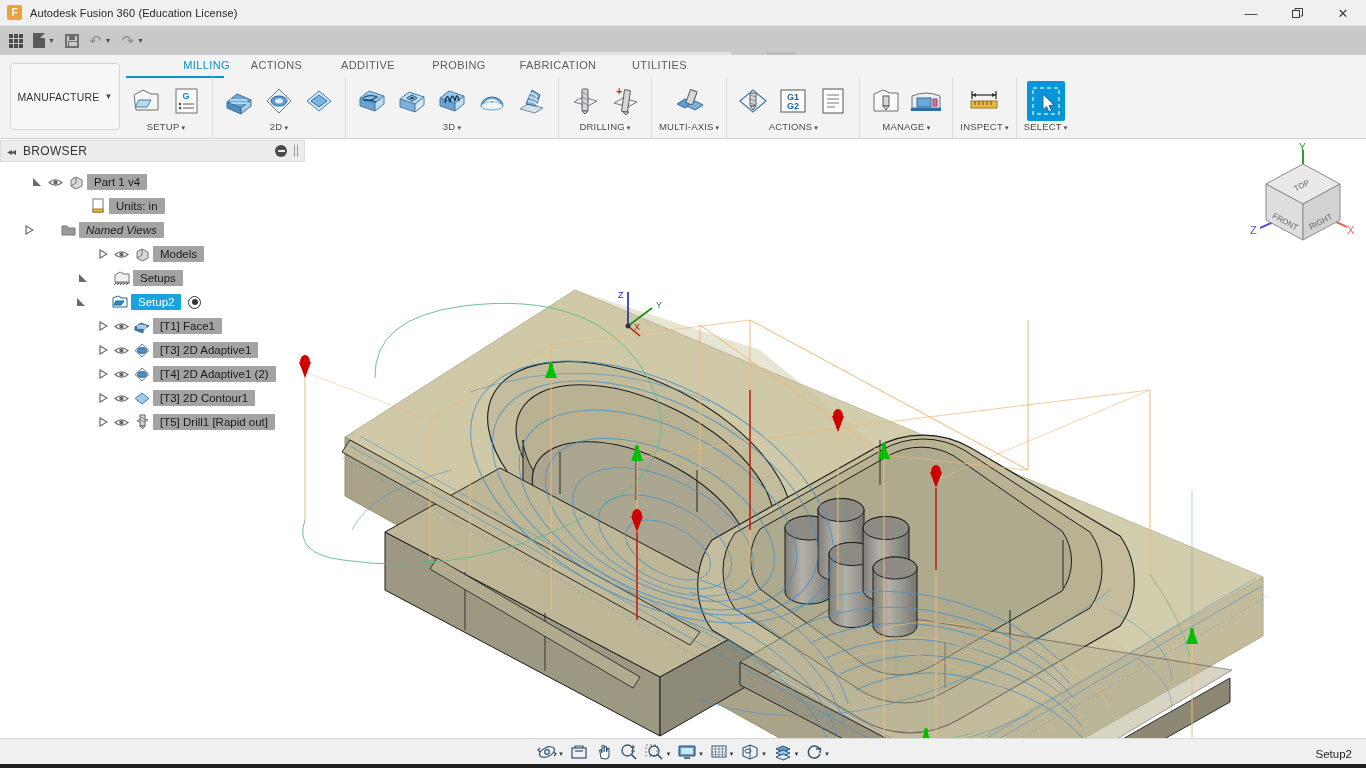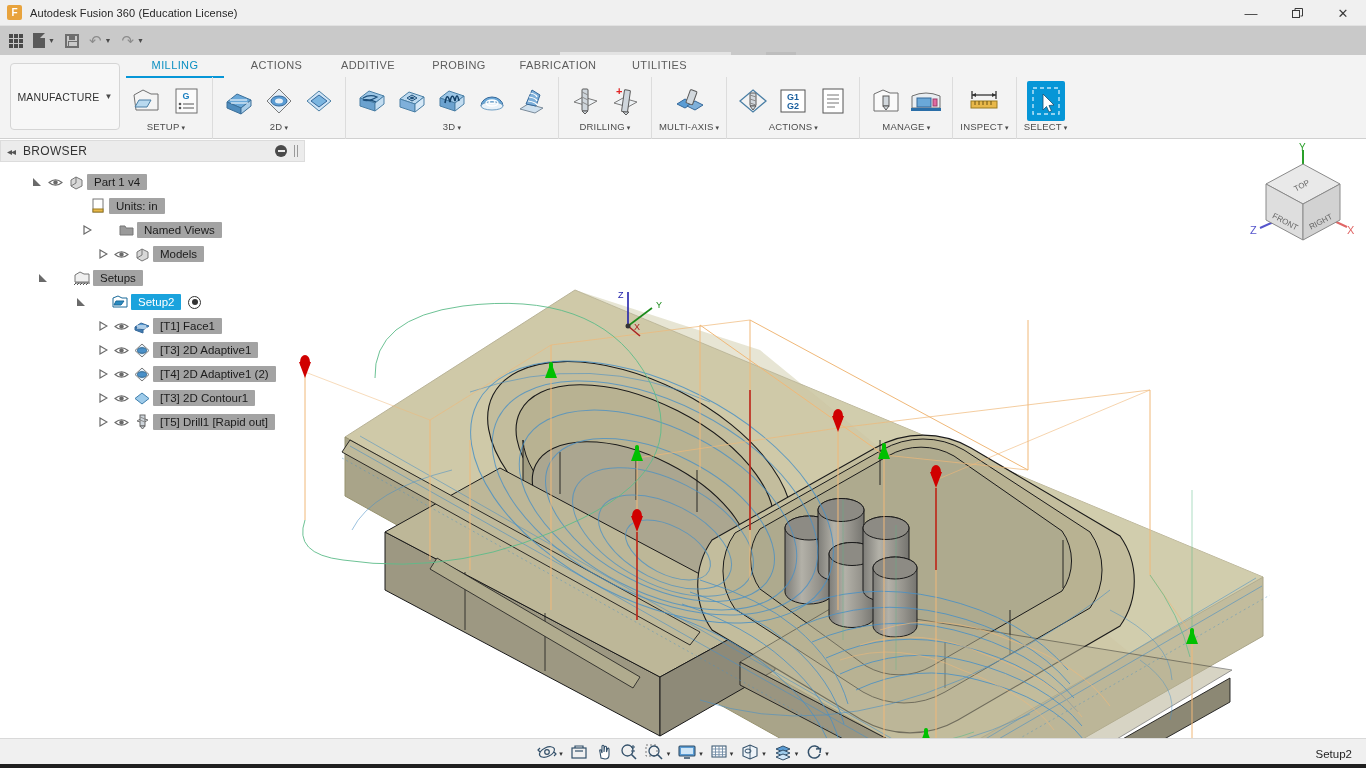--- a/index.html
+++ b/index.html
@@ -112,21 +112,21 @@
     font-size: 10.5px; color: #333; letter-spacing: 0.2px;
   }
   .ws-selector .caret { margin-left: 5px; font-size: 8px; }
 
   .ribbon-main { flex: 1; position: relative; }
   .tabrow { position: absolute; top: 0; left: 0; height: 22px; display: flex; }
   .rtab {
     font-size: 11px; color: #5c5c5c; letter-spacing: 0.4px; padding: 4px 0 3px 0;
     text-align: center; position: relative;
   }
-  .rtab.active { color: #0a8fc2; }
+  .rtab.active { color: #0a8fc2; text-align: right; }
   .rtab.active:after {
     content:""; position:absolute; left: 6px; right: 6px; bottom: -1px; height: 2px; background: #0696d7;
   }
 
   .grouprow { position: absolute; top: 22px; left: 0; height: 62px; display: flex; align-items: stretch; }
   .rgroup { display: flex; flex-direction: column; align-items: center; position: relative; padding: 0 7px; }
   .rgroup + .rgroup { border-left: 1px solid #dcdcdc; }
   .rg-icons { display: flex; align-items: flex-end; height: 44px; gap: 2px; padding-top: 2px; }
   .rg-label { font-size: 9.5px; color: #4c4c4c; letter-spacing: 0.2px; padding-bottom: 2px; white-space: nowrap; }
   .rg-label .caret { font-size: 7px; margin-left: 2px; }
@@ -774,21 +774,21 @@
           <span class="twist"></span>
           <span class="eye"></span>
           <span class="ticon">
             <svg width="14" height="16" viewBox="0 0 14 16">
               <rect x="2" y="1" width="10" height="13" fill="#fff" stroke="#777"></rect>
               <rect x="2" y="11" width="10" height="3" fill="#e8b84a" stroke="#9a7a1f"></rect>
             </svg>
           </span>
           <span class="tlabel">Units: in</span>
         </div>
-        <div class="trow" style="padding-left: 78px;">
+        <div class="trow" style="padding-left: 20px; font-style: italic;">
           <span class="twist">
             <svg width="10" height="10" viewBox="0 0 10 10">
               <path d="M2 1 L9 5 L2 9 Z" fill="none" stroke="#6a6a6a" stroke-width="1.2"></path>
             </svg>
           </span>
           <span class="eye"></span>
           <span class="ticon">
             <svg width="15" height="13" viewBox="0 0 15 13">
               <path d="M1 2 L6 2 L7 4 L14 4 L14 11 L1 11 Z" fill="#9a9a9a" stroke="#777"></path>
             </svg>
@@ -808,21 +808,21 @@
             </svg>
           </span>
           <span class="ticon">
             <svg width="15" height="15" viewBox="0 0 15 15">
               <path d="M2 5 L7 2 L13 5 L13 11 L7 14 L2 11 Z" fill="#d8d8d8" stroke="#777"></path>
               <path d="M7 2 L7 8 L2 11" fill="none" stroke="#777"></path>
             </svg>
           </span>
           <span class="tlabel">Models</span>
         </div>
-        <div class="trow" style="padding-left: 34px;">
+        <div class="trow" style="padding-left: 74px;">
           <span class="twist open">
             <svg width="10" height="10" viewBox="0 0 10 10">
               <path d="M1 1 L9 9 L1 9 Z" fill="#6a6a6a"></path>
             </svg>
           </span>
           <span class="eye"></span>
           <span class="ticon">
             <svg width="17" height="15" viewBox="0 0 17 15">
               <path d="M1 4 L6 1 L10 3 L15 3 L15 11 L1 11 Z" fill="#f0f0f0" stroke="#777"></path>
               <path d="M1 12 L16 12" stroke="#555"></path>

